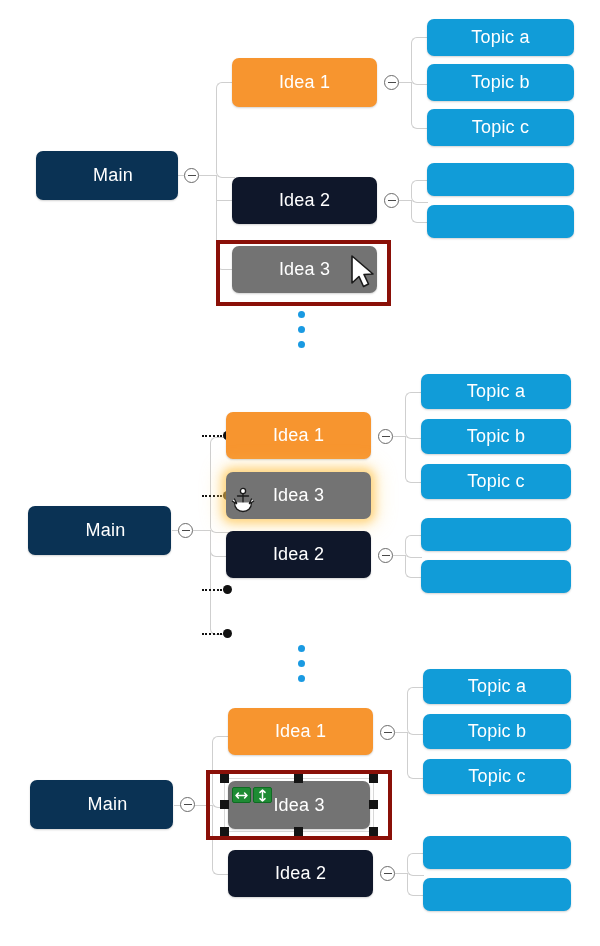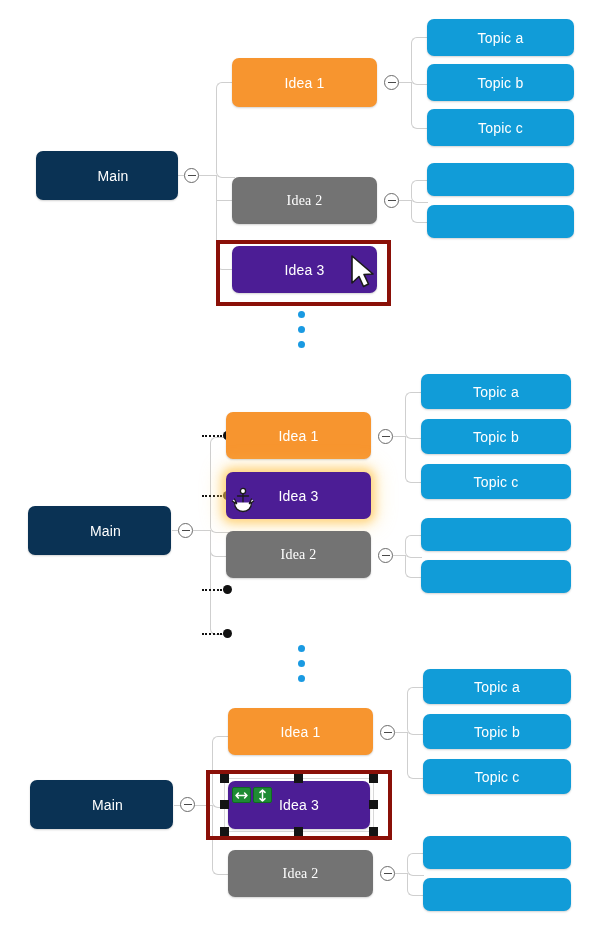--- a/index.html
+++ b/index.html
@@ -10,30 +10,30 @@
   }
   .panel{position:absolute;left:0;width:600px;}
   #panel-1{top:0;height:300px;}
   #panel-2{top:370px;height:270px;}
   #panel-3{top:660px;height:286px;}
 
   
   .node{
     position:absolute;border-radius:7px;color:#ffffff;
     display:flex;align-items:center;justify-content:center;
-    font-size:14px;letter-spacing:.2px;
+    font-size:18px;letter-spacing:.2px;
     box-shadow:0 1px 2px rgba(0,0,0,.18);
     box-sizing:border-box;
     text-align:center;
   }
   .node.main{background:#0a3254;padding-left:12px;}
   .node.orange{background:#f7952f;}
-  .node.green{background:#737373;font-family:Liberation Serif, serif;}
+  .node.green{background:#0f172a;}
   .node.blue{background:#119cd8;}
-  .node.darkblue{background:#4c1d95;}
+  .node.darkblue{background:#737373;}
   .node.empty{color:transparent;}
 
   
   .node.glow{
     box-shadow:0 0 9px 4px rgba(255,190,60,.55),0 0 18px 8px rgba(255,215,120,.35);
   }
 
   
   .conn{position:absolute;background:#cfcfcf;}
   .conn.h{height:1px;}

